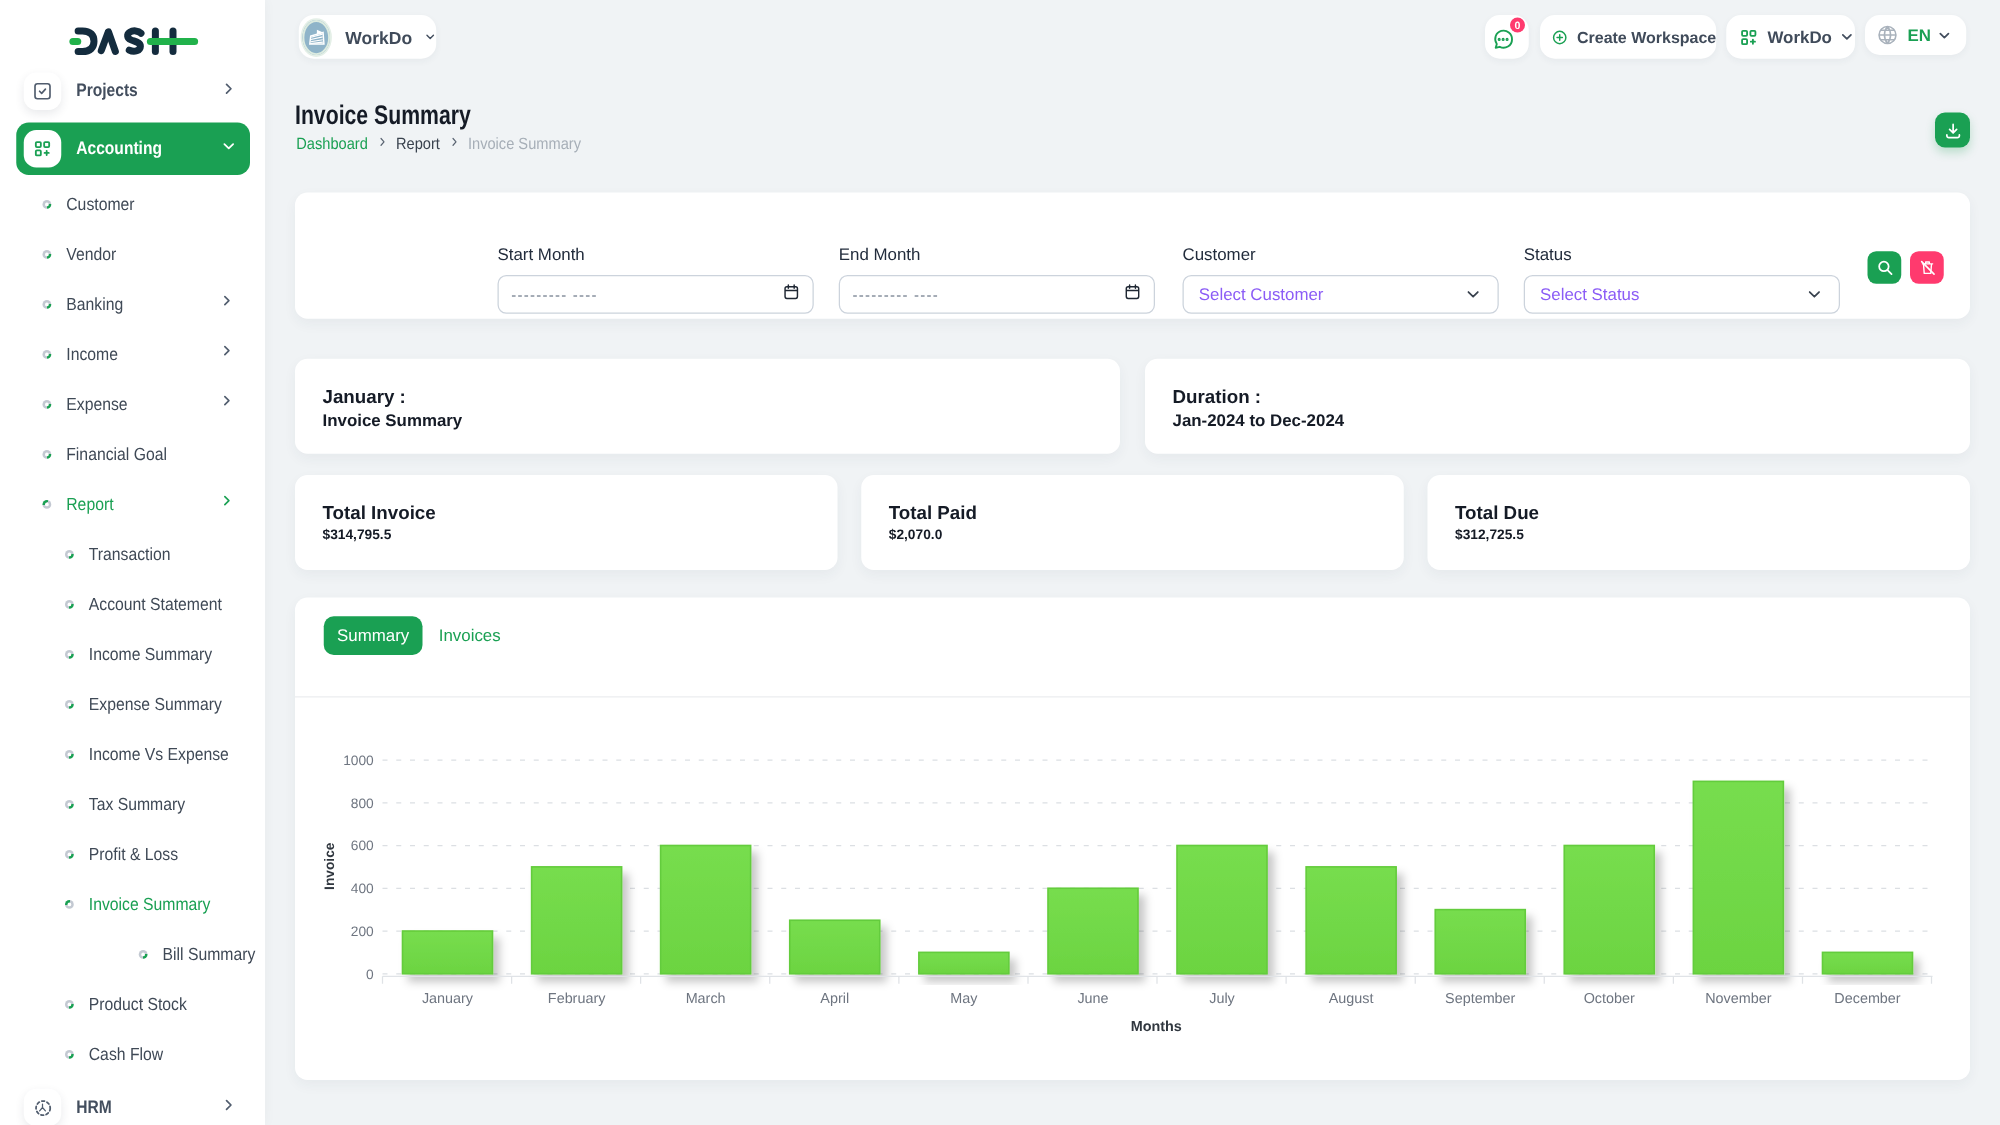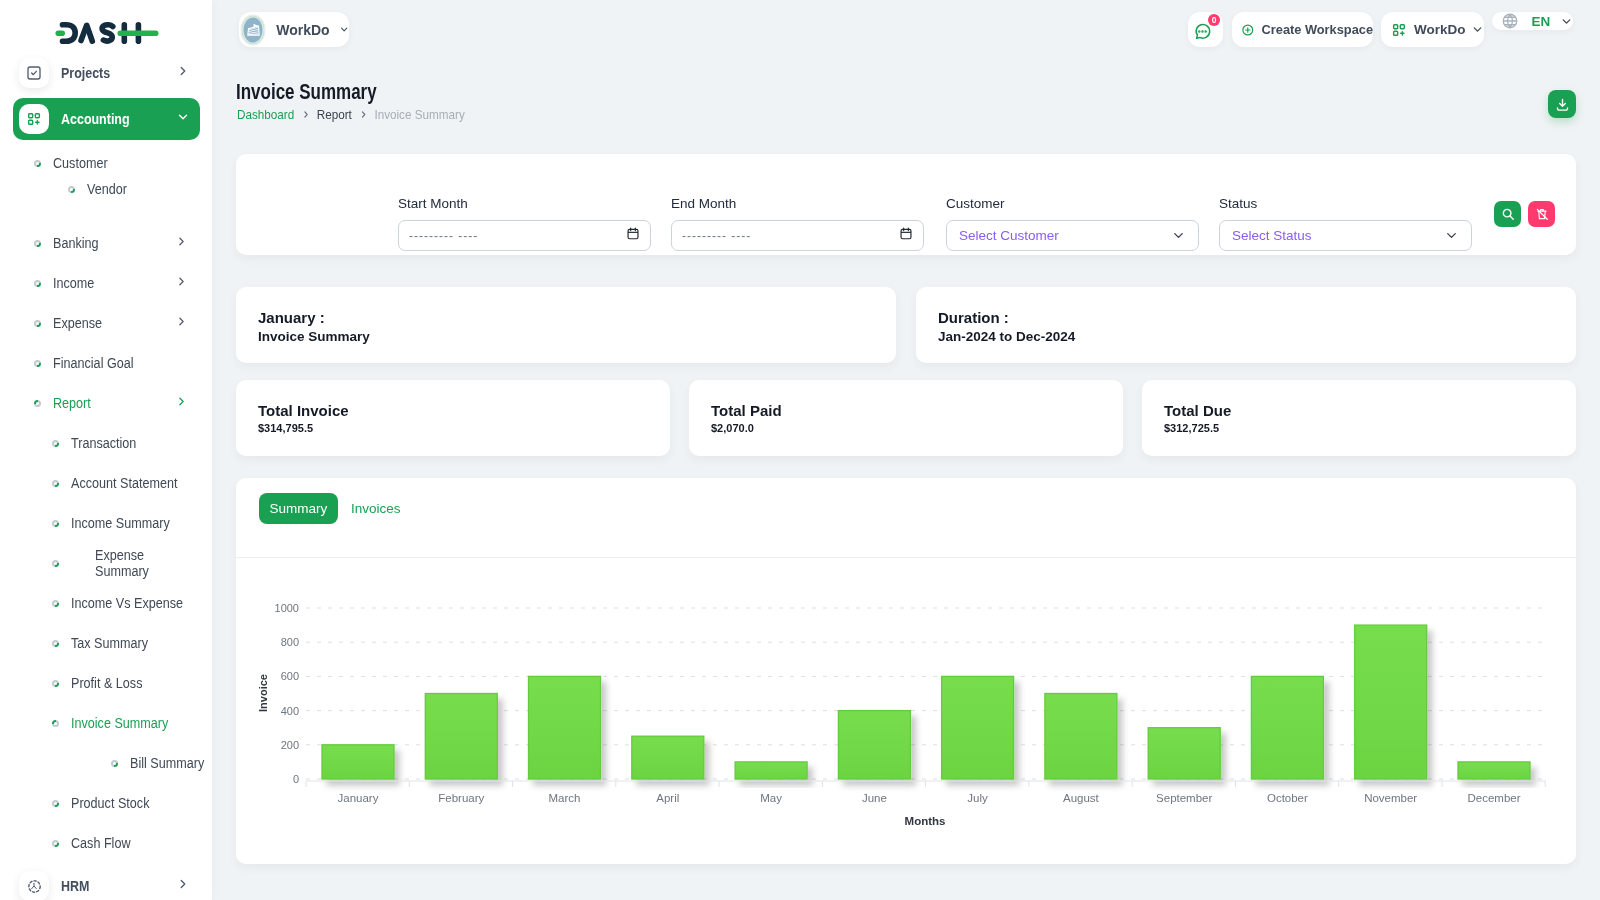--- a/index.html
+++ b/index.html
@@ -37,21 +37,21 @@
   .hpill { position:absolute; background:#fff; border-radius:12px; box-shadow:0 2px 6px rgba(40,50,70,.05); display:flex; align-items:center; }
   #wsPill { left:27px; top:12px; width:110px; height:35px; }
   #wsPill .av { width:28px; height:28px; border-radius:50%; background:#8fb4c9; margin-left:3px; display:flex; align-items:center; justify-content:center; box-shadow:0 0 0 1.5px #dcebe0 inset, 0 0 0 1.5px #e4efe7; }
   #wsPill .nm { font-size:14px; font-weight:700; color:#404b5a; margin-left:12px; }
   #chatBtn { left:976px; top:12px; width:35px; height:35px; justify-content:center; }
   #chatBtn .badge { position:absolute; right:3px; top:2px; min-width:12px; height:12px; border-radius:7px; background:#ff3a6e; color:#fff; font-size:8.5px; font-weight:700; display:flex; align-items:center; justify-content:center; }
   #cwBtn { left:1020px; top:12px; width:141px; height:35px; padding-left:9px; }
   #cwBtn .t { white-space:nowrap; font-size:12.8px; font-weight:700; color:#404b5a; margin-left:7px; }
   #wdBtn { left:1169px; top:12px; width:103px; height:35px; padding-left:10px; }
   #wdBtn .t { font-size:13.5px; font-weight:700; color:#404b5a; margin-left:7px; margin-right:5px; }
-  #enBtn { left:1280px; top:12px; width:81px; height:18px; padding-left:9px;justify-content:space-between; }
+  #enBtn { left:1280px; top:12px; width:81px; height:32px; padding-left:9px; }
   #enBtn .t { font-size:13.5px; font-weight:700; color:#1aa053; margin-left:7px; margin-right:4px; }
 
   
   h1 { position:absolute; left:24px; top:80px; font-size:21.5px; font-weight:700; color:#151b26; transform:scaleX(0.79); transform-origin:left top; }
   .crumbs { position:absolute; left:25px; top:107px; font-size:13px; display:flex; align-items:center; gap:8px; transform:scaleX(0.9); transform-origin:left top; }
   .crumbs .sep { color:#717c8a; font-size:11px; }
   .crumbs .c1 { color:#1aa053; }
   .crumbs .c2 { color:#39424e; }
   .crumbs .c3 { color:#a6aeb7; }
   #dlBtn { position:absolute; left:1336px; top:90px; width:28px; height:28px; background:#1aa053; border-radius:8px; display:flex; align-items:center; justify-content:center; box-shadow:0 4px 8px rgba(26,160,83,.25); }
@@ -128,21 +128,21 @@
         </span>
       <span class="lbl">Accounting</span>
       <span class="chev"><svg width="14" height="14" viewBox="0 0 24 24" fill="none" stroke="currentColor" stroke-width="2.4" stroke-linecap="round" stroke-linejoin="round">
             <path d="M6 9l6 6 6-6"></path>
           </svg></span>
     </div>
     <div class="smi" style="top:91px;">
         <span class="dot"></span>
         <span class="lbl">Customer</span>
       </div>
-    <div class="smi" style="top:117px;padding-left:34px;">
+    <div class="smi" style="top:131px;">
         <span class="dot"></span>
         <span class="lbl">Vendor</span>
       </div>
     <div class="smi" style="top:171px;">
         <span class="dot"></span>
         <span class="lbl">Banking</span>
       <span class="chev"><svg width="13" height="13" viewBox="0 0 24 24" fill="none" stroke="currentColor" stroke-width="2.4" stroke-linecap="round" stroke-linejoin="round">
             <path d="M9 6l6 6-6 6"></path>
           </svg></span>
       </div>
@@ -176,21 +176,21 @@
         <span class="lbl">Transaction</span>
       </div>
     <div class="smi l2" style="top:411px;">
         <span class="dot"></span>
         <span class="lbl">Account Statement</span>
       </div>
     <div class="smi l2" style="top:451px;">
         <span class="dot"></span>
         <span class="lbl">Income Summary</span>
       </div>
-    <div class="smi l2" style="top:491px;gap:24px;">
+    <div class="smi l2" style="top:491px;">
         <span class="dot"></span>
         <span class="lbl">Expense Summary</span>
       </div>
     <div class="smi l2" style="top:531px;">
         <span class="dot"></span>
         <span class="lbl">Income Vs Expense</span>
       </div>
     <div class="smi l2" style="top:571px;">
         <span class="dot"></span>
         <span class="lbl">Tax Summary</span>

